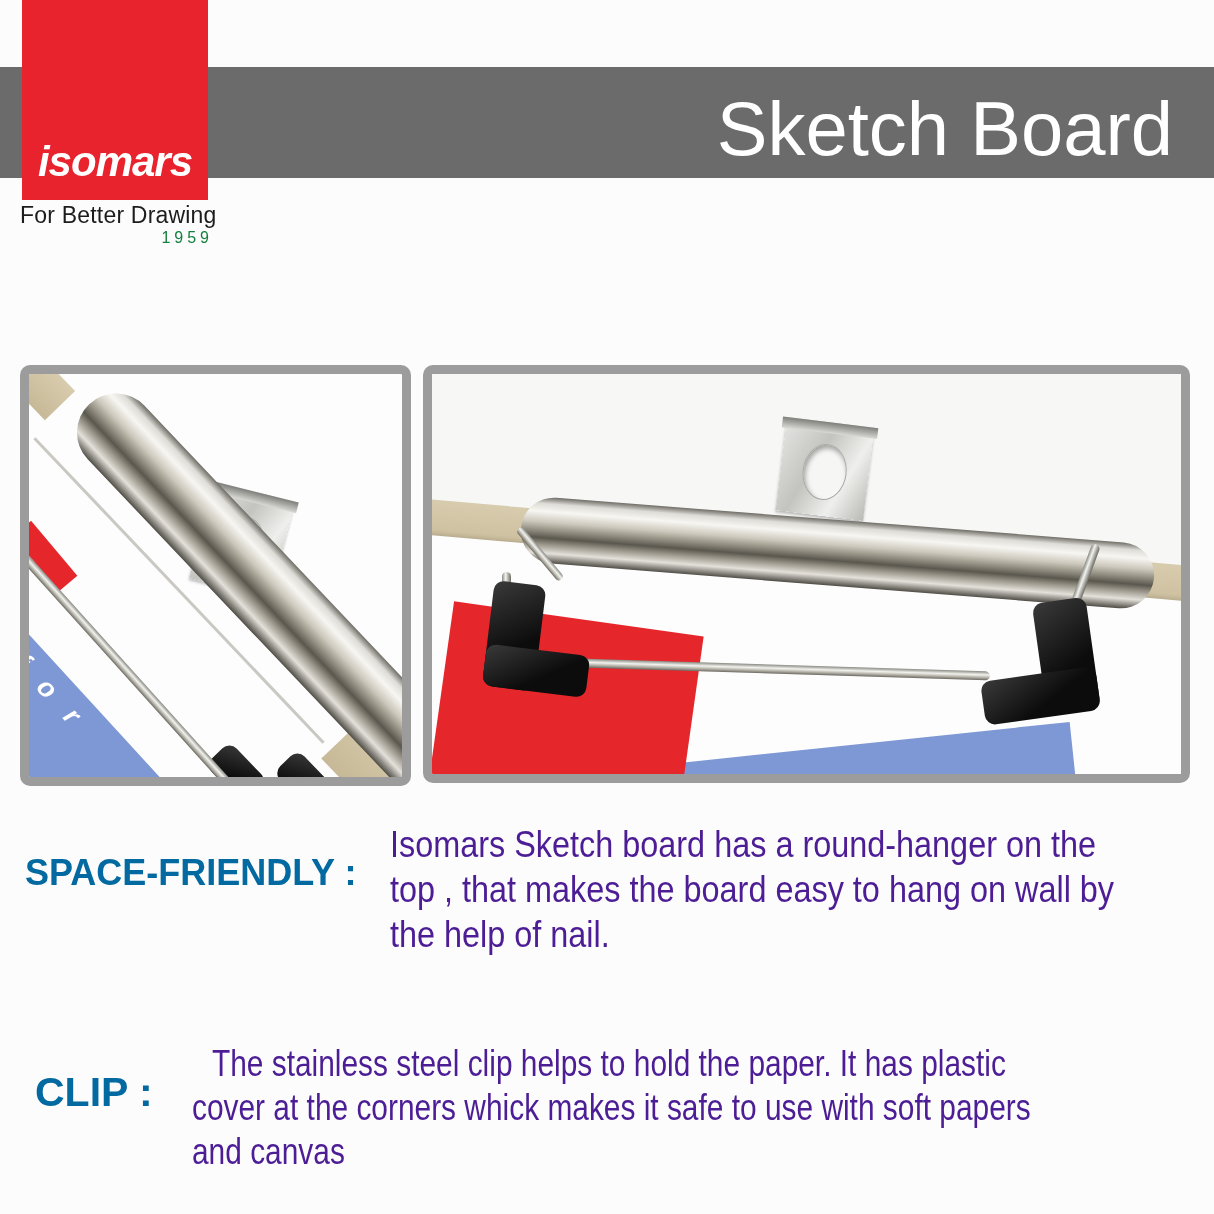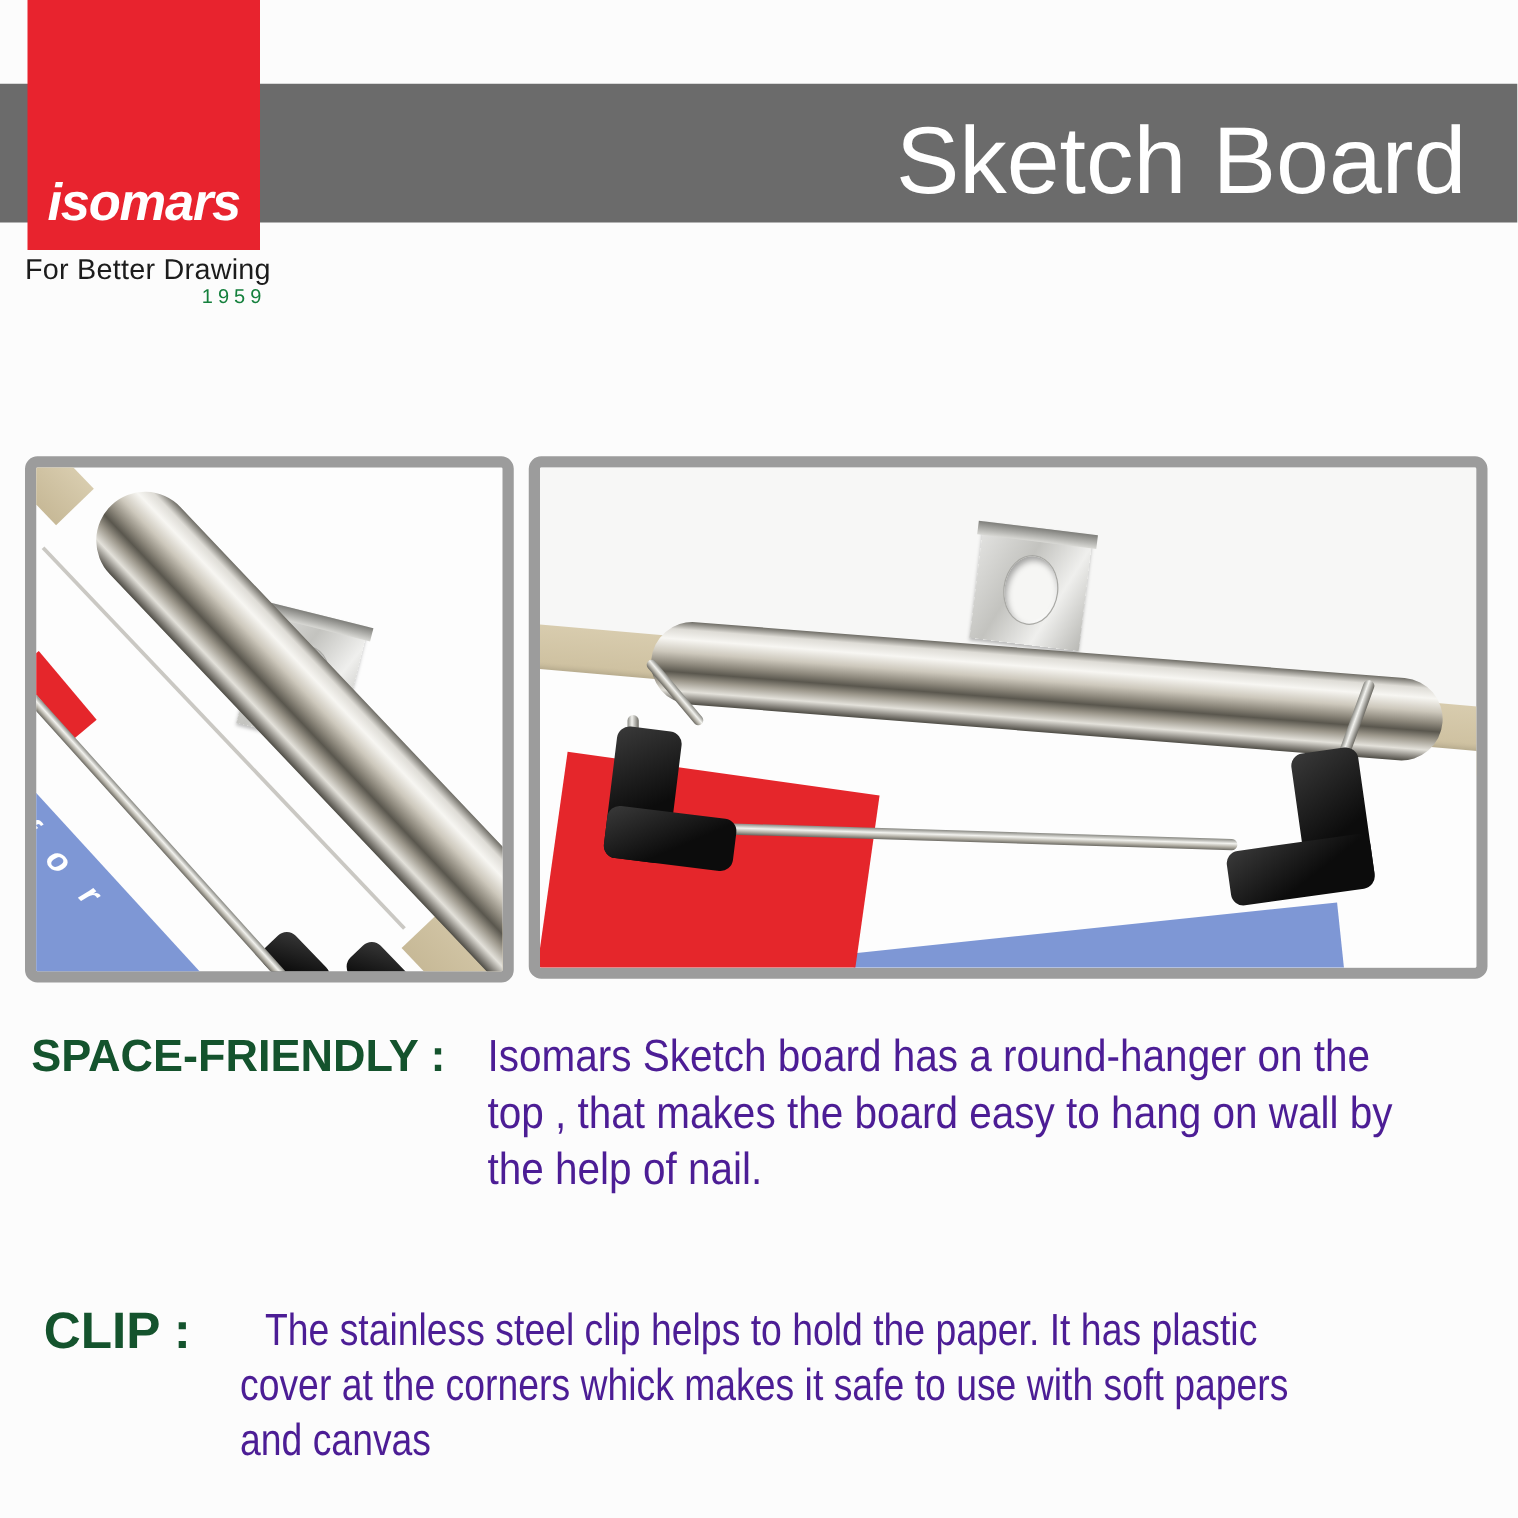--- a/index.html
+++ b/index.html
@@ -26,21 +26,21 @@
   .wire{background:linear-gradient(180deg,#8a8a84,#f2f2ee 40%,#b5b2a8 70%,#6b6962);border-radius:5px;}
   .tabplate{background:linear-gradient(115deg,#e4e4e2,#c3c3bf 40%,#efefed 70%,#b9b9b5);box-shadow:0 2px 3px rgba(0,0,0,0.25);}
   .tabfold{position:absolute;left:-4px;top:0;right:-4px;height:11px;background:linear-gradient(180deg,#7e7e7a,#d9d9d5);}
   .tabhole{position:absolute;background:#f6f6f4;border-radius:50%;box-shadow:inset 2px 3px 5px rgba(0,0,0,0.35),inset -1px -1px 2px rgba(255,255,255,0.8);border:1px solid #a8a8a4;}
   .cover{background:linear-gradient(150deg,#3a3a3a,#0c0c0c 60%);border-radius:10px;}
   .tan{background:linear-gradient(180deg,#d8ccae,#c7b997);}
   .bluepaper{background:#7e97d5;}
   .redpaper{background:#e5262b;}
 
   
-  .sec-label{position:absolute;font-weight:bold;color:#14532d;white-space:nowrap;}
+  .sec-label{position:absolute;font-weight:bold;color:#0369a1;white-space:nowrap;margin-top:28px;}
   .sec-body{position:absolute;color:#4c1d95;}
   .sec-body .ln{white-space:nowrap;transform-origin:0 50%;}
   .s1 .ln{font-size:36px;line-height:45px;transform:scaleX(0.90);}
   .s2 .ln{font-size:36px;line-height:44px;transform:scaleX(0.83);}
   .ln-indent{padding-left:24px;}
 </style>
 </head>
 <body>
 
 <div class="canvas">

